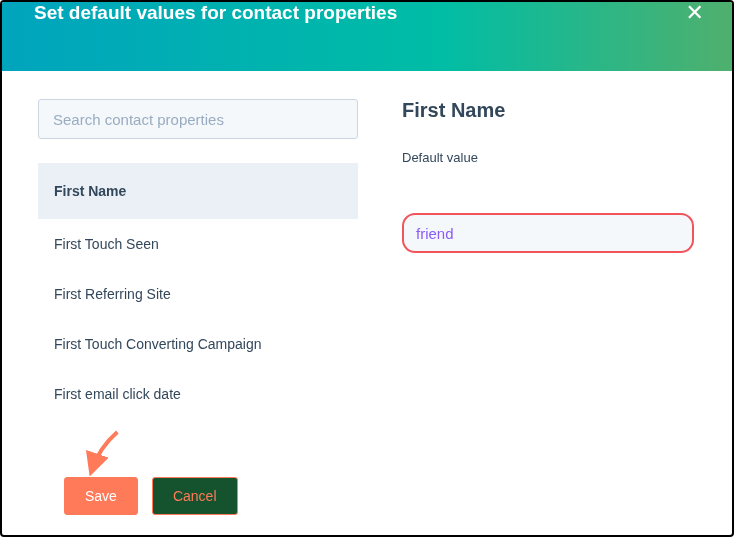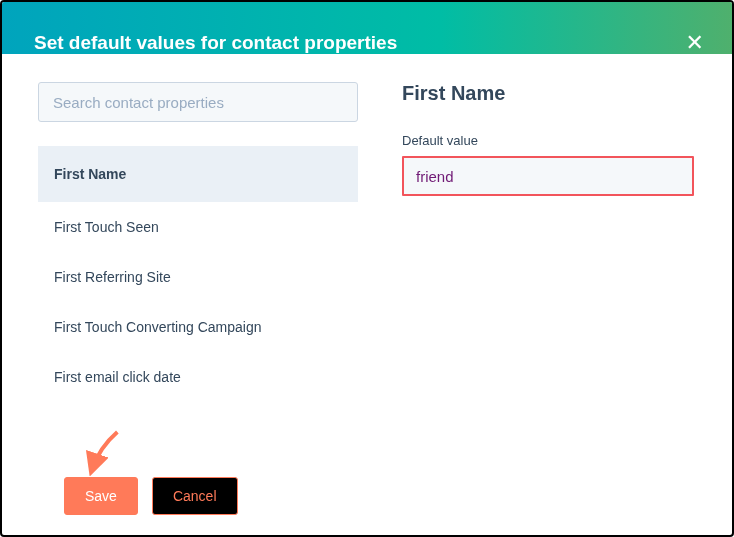--- a/index.html
+++ b/index.html
@@ -7,23 +7,23 @@
       font-family: -apple-system, BlinkMacSystemFont, "Segoe UI", Helvetica, Arial, sans-serif;
       background: #fff;
       width: 734px;
       height: 537px;
       overflow: hidden;
       border: 2px solid #000;
       border-radius: 4px;
     }
     .header {
       background: linear-gradient(90deg, #00a4bd 0%, #00bda5 60%, #4fb06d 100%);
-      height: 52px;
+      height: 69px;
       display: flex;
-      align-items: flex-end;
+      align-items: flex-start;
       justify-content: space-between;
       padding: 0 28px 0 32px;
     }
     .header h1 {
       color: #fff;
       font-size: 19px;
       font-weight: 600;
     }
     .close-btn {
       color: #fff;
@@ -74,25 +74,26 @@
     .field-label {
       font-size: 13px;
       color: #33475b;
       margin-bottom: 8px;
       display: block;
     }
     .default-input {
       width: 100%;
       height: 40px;
       border: 2px solid #f2545b;
-      border-radius: 1px;
+      border-radius: 13px;
       padding: 0 12px;
       font-size: 15px;
-      color: #701a75;
+      color: #8b5cf6;
       background: #f5f8fa;
+      margin-top: 40px;
     }
     .footer {
       position: absolute;
       bottom: 22px;
       left: 64px;
       display: flex;
       gap: 14px;
       align-items: center;
     }
     .btn {
@@ -103,21 +104,21 @@
       cursor: pointer;
       border: 1px solid transparent;
     }
     .btn-save {
       background: #ff7a59;
       color: #fff;
       border-color: #ff7a59;
       font-weight: 400;
     }
     .btn-cancel {
-      background: #000000;
+      background: #14532d;
       color: #ff7a59;
       border-color: #ff7a59;
     }
     .arrow {
       position: absolute;
       left: 82px;
       bottom: 62px;
       color: #ff7a59;
       transform: rotate(-8deg);
       pointer-events: none;

